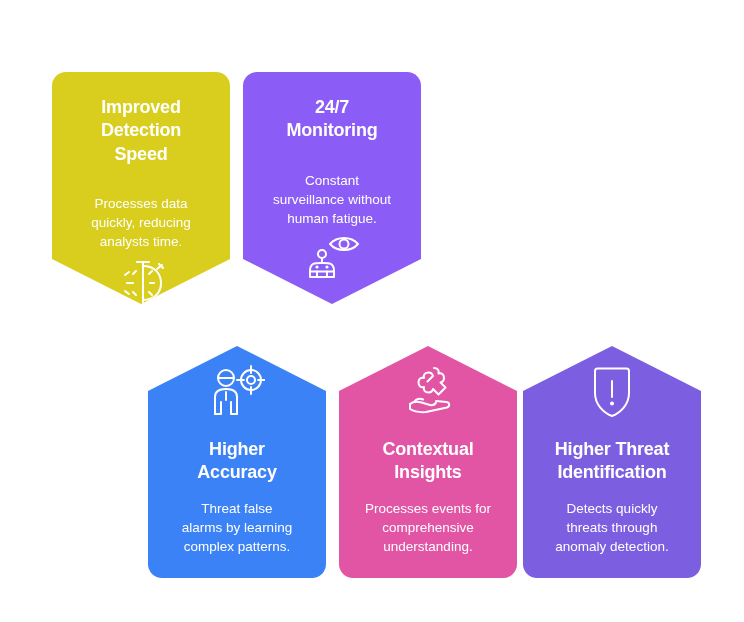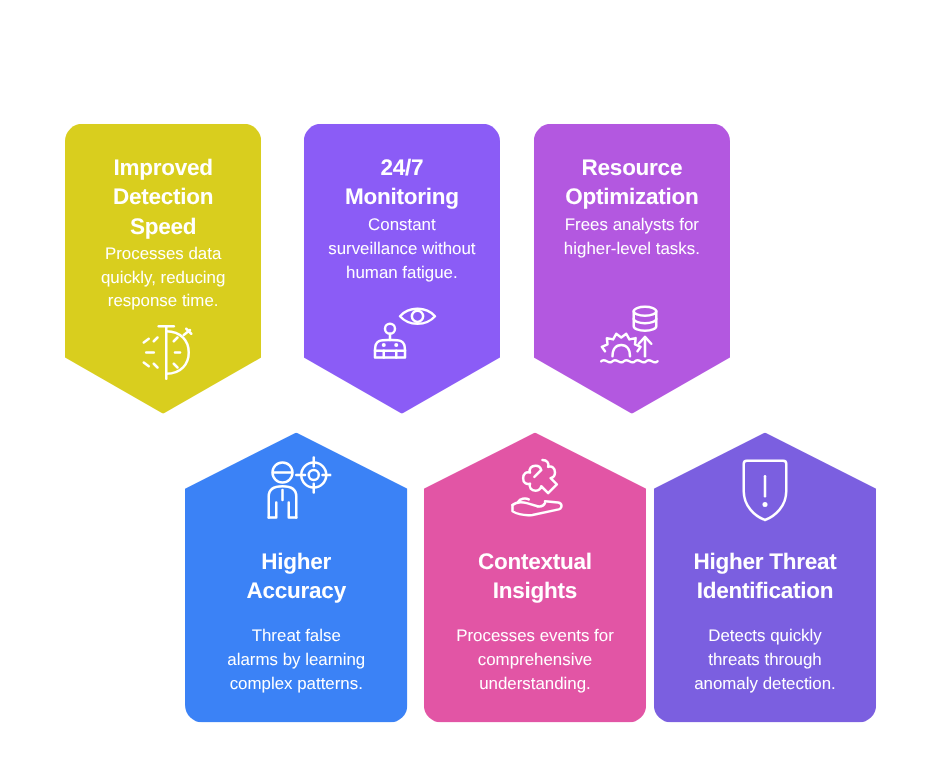--- a/index.html
+++ b/index.html
@@ -27,23 +27,23 @@
     box-sizing: border-box;
     display: flex;
     flex-direction: column;
     align-items: center;
     color: #ffffff;
     text-align: center;
   }
 
   
   .card.top {
-    width: 157px;
+    width: 178px;
     height: 232px;
-    top: 99px;
+    top: 72px;
     padding: 22px 16px 0 16px;
     justify-content: flex-start;
     border-radius: 14px 14px 4px 4px;
     -webkit-clip-path: polygon(0% 0%, 100% 0%, 100% 80.6%, 50% 100%, 0% 80.6%);
     clip-path: polygon(0% 0%, 100% 0%, 100% 80.6%, 50% 100%, 0% 80.6%);
   }
 
   
   .card.bottom {
     width: 178px;
@@ -79,21 +79,21 @@
     font-size: 13.5px;
     font-weight: normal;
     line-height: 1.42;
     margin: 0;
     color: #ffffff;
     white-space: pre-line;
   }
 
   
   .card.top .card-title { margin-top: 2px; }
-  .card.top .card-desc  { margin-top: 0; }
+  .card.top .card-desc  { margin-top: 28px; }
   .card.top .icon-wrap  { margin-top: 16px; }
 
   
   .card.bottom .icon-wrap  { margin-top: 0; margin-bottom: 16px; }
   .card.bottom .card-title { margin-bottom: 0; }
   .card.bottom .card-desc  { margin-top: 14px; }
 
   .icon-wrap {
     width: 60px;
     height: 60px;
@@ -128,21 +128,21 @@
 <body>
 
 <div id="infographic">
 
   <div class="card top pos-t1" style="background:#D9CE1E">
     <div class="card-title">Improved
 Detection
 Speed</div>
     <div class="card-desc">Processes data
 quickly, reducing
-response time.</div>
+analysts time.</div>
     <div class="icon-wrap">
       <svg viewBox="0 0 56 56" aria-hidden="true">
         <line x1="30" y1="8" x2="30" y2="50"></line>
         <line x1="24" y1="8" x2="36" y2="8"></line>
         <path d="M30 12 C 42 12, 48 20, 48 29 C 48 38, 42 46, 30 46"></path>
         <line x1="44" y1="15" x2="49" y2="11"></line>
         <line x1="46" y1="10" x2="50" y2="14"></line>
         <line x1="36" y1="20" x2="39" y2="17"></line>
         <line x1="36" y1="38" x2="39" y2="41"></line>
         <line x1="37" y1="29" x2="41" y2="29"></line>
@@ -170,38 +170,20 @@
         <path d="M6 47 L6 41 C6 32.5, 11.5 33, 18 33 C 24.5 33, 30 32.5, 30 41 L30 47 Z"></path>
         <line x1="6" y1="41.5" x2="30" y2="41.5"></line>
         <circle class="dot" cx="13" cy="37" r="1.6"></circle>
         <circle class="dot" cx="23" cy="37" r="1.6"></circle>
         <line x1="13" y1="41.5" x2="13" y2="47"></line>
         <line x1="23" y1="41.5" x2="23" y2="47"></line>
       </svg>
     </div>
   </div>
 
-  <div class="card top pos-t3" style="background:#B358E0">
-    <div class="card-title">Resource
-Optimization</div>
-    <div class="card-desc">Frees analysts for
-higher-level tasks.</div>
-    <div class="icon-wrap">
-      <svg viewBox="0 0 56 56" aria-hidden="true">
-        <ellipse cx="38" cy="10" rx="9" ry="3.6"></ellipse>
-        <path d="M29 10 L29 22 C29 24, 33 25.6, 38 25.6 C43 25.6, 47 24, 47 22 L47 10"></path>
-        <path d="M29 16 C29 18, 33 19.6, 38 19.6 C43 19.6, 47 18, 47 16"></path>
-        <line x1="38" y1="31" x2="38" y2="46"></line>
-        <polyline points="33,36 38,30.5 43,36"></polyline>
-        <path d="M12 46 C12 40, 15 37, 19 37 C23 37, 26 40, 26 46"></path>
-        <path d="M6 42 L3.5 38.5 L8 36.5 L7.5 31.5 L12.5 32.5 L15 28 L19 31 L23 28 L25.5 32.5 L30.5 31.5 L30 36.5 L34.5 38.5 L32 42"></path>
-        <path d="M3 50 C6 46.5, 9 53.5, 12 50 C15 46.5, 18 53.5, 21 50 C24 46.5, 27 53.5, 30 50 C33 46.5, 36 53.5, 39 50 C42 46.5, 45 53.5, 48 50"></path>
-      </svg>
-    </div>
-  </div>
 
   <div class="card bottom pos-b1" style="background:#3b82f6">
     <div class="icon-wrap">
       <svg viewBox="0 0 56 56" aria-hidden="true">
         <circle cx="17" cy="14" r="8"></circle>
         <line x1="9.5" y1="14" x2="24.5" y2="14"></line>
         <path d="M6 50 L6 33 C6 27, 10.5 25, 17 25 C23.5 25, 28 27, 28 33 L28 50"></path>
         <path d="M6 50 L12 50 L12 38"></path>
         <path d="M28 50 L22 50 L22 38"></path>
         <line x1="17" y1="28" x2="17" y2="36"></line>

